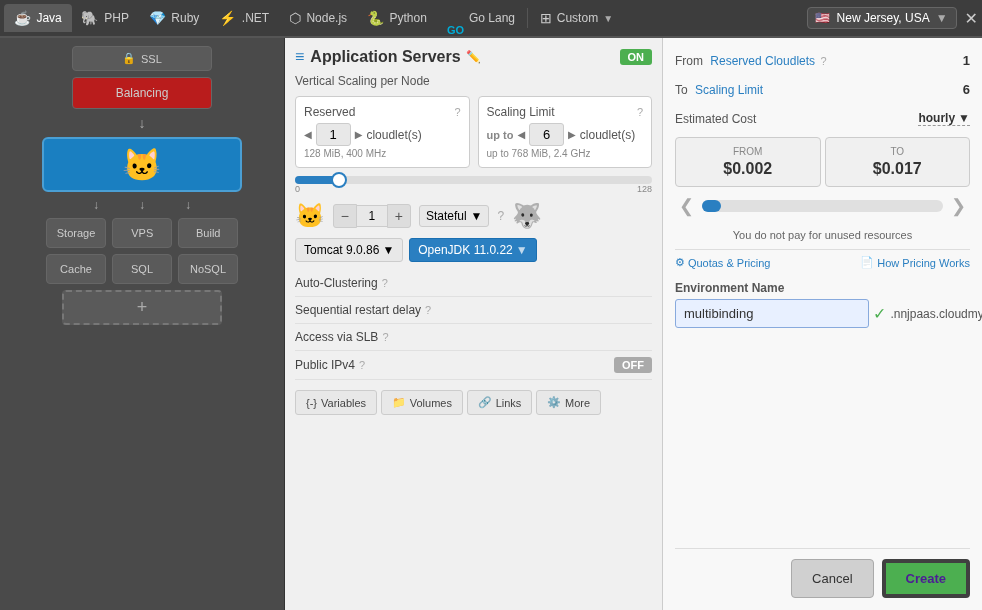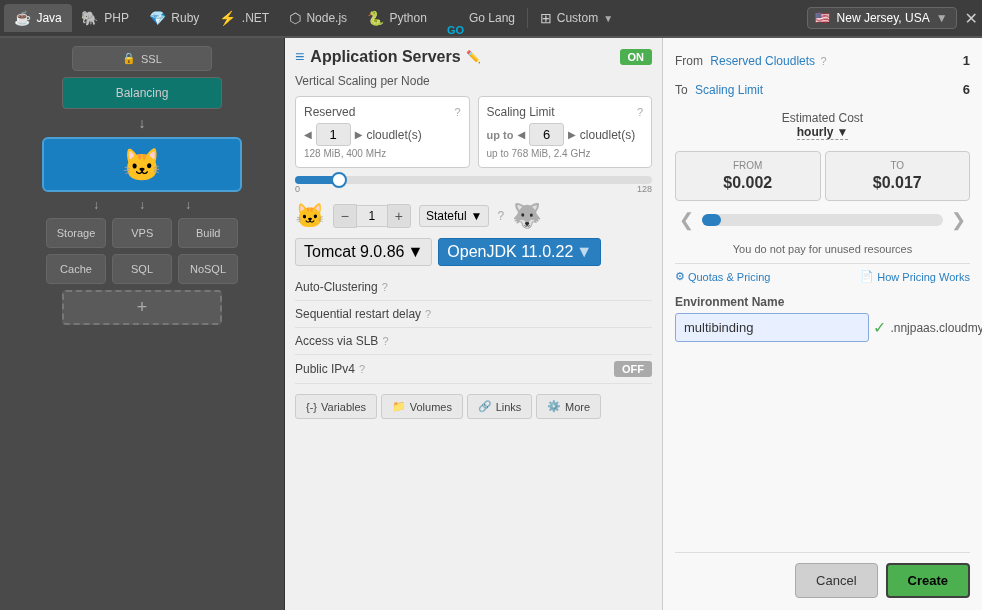--- a/index.html
+++ b/index.html
@@ -31,23 +31,23 @@
       gap: 6px; flex-shrink: 0;
     }
 
     .ssl-btn {
       background: #5a5a5a; border: 1px solid #666; color: #ccc;
       padding: 5px 20px; border-radius: 4px; cursor: pointer; font-size: 11px;
       display: flex; align-items: center; gap: 5px; width: 140px; justify-content: center;
     }
 
     .balancing-btn {
-      background: #0f766e; border: 1px solid #666; color: #ccc;
+      background: #b91c1c; border: 1px solid #666; color: #ccc;
       padding: 8px 20px; border-radius: 4px; cursor: pointer; font-size: 12px;
-      width: 160px; text-align: center;
+      width: 140px; text-align: center;
     }
 
     .arrow-down { color: #aaa; font-size: 14px; }
 
     .tomcat-main {
       background: #1a7fc1; border: 2px solid #4a9fd4; border-radius: 6px;
       width: 200px; height: 55px; display: flex; align-items: center; justify-content: center;
       cursor: pointer;
     }
 
@@ -147,21 +147,21 @@
       font-size: 12px; cursor: pointer; display: flex; align-items: center; gap: 4px;
     }
     .wolf-icon { font-size: 24px; color: #888; }
 
     
     .tomcat-selector {
       display: flex; align-items: center; gap: 6px; margin-bottom: 8px;
     }
     .selector-btn {
       background: #e8e8e8; border: 1px solid #ccc; border-radius: 3px;
-      padding: 4px 8px; font-size: 16px; cursor: pointer; display: flex; align-items: center; gap: 3px;
+      padding: 4px 8px; font-size: 12px; cursor: pointer; display: flex; align-items: center; gap: 3px;
     }
     .selector-btn.blue { background: #2a7fc1; color: white; border-color: #1a6fb1; }
 
     
     .config-row {
       display: flex; align-items: center; justify-content: space-between;
       padding: 6px 0; border-bottom: 1px solid #e0e0e0; font-size: 12px; color: #444;
     }
     .config-label { display: flex; align-items: center; gap: 4px; }
 
@@ -189,21 +189,21 @@
     .container-res-title { font-size: 14px; font-weight: bold; color: #333; margin-bottom: 6px; }
 
     .res-row {
       display: flex; align-items: center; justify-content: space-between;
       font-size: 12px; color: #555; padding: 3px 0;
     }
     .res-val { font-size: 13px; font-weight: bold; color: #333; }
 
     .est-cost-row {
       display: flex; align-items: center; justify-content: space-between;
-      font-size: 12px; color: #555; padding: 3px 0; flex-direction: column;
+      font-size: 12px; color: #555; padding: 3px 0;
     }
     .hourly-selector {
       display: flex; align-items: center; gap: 3px; cursor: pointer;
       color: #333; font-weight: bold; border-bottom: 1px dashed #999;
     }
 
     .price-range {
       display: flex; gap: 4px;
     }
     .price-box {
@@ -242,22 +242,22 @@
       background: #e8f0ff; border: 1px solid #88aadd; border-radius: 3px;
       padding: 6px 8px; font-size: 13px; flex: 1; color: #333;
     }
     .check-icon { color: #4CAF50; font-size: 16px; }
     .domain-suffix { font-size: 12px; color: #555; white-space: nowrap; }
     .cancel-btn {
       background: #d0d0d0; border: 1px solid #aaa; border-radius: 4px;
       padding: 8px 20px; font-size: 13px; cursor: pointer; color: #333;
     }
     .create-btn {
-      background: #4CAF50; border: 2px solid #404040; border-radius: 4px;
-      padding: 8px 20px; font-size: 13px; cursor: pointer; color: #000000; font-weight: bold;
+      background: #4CAF50; border: 4px solid #404040; border-radius: 4px;
+      padding: 8px 20px; font-size: 13px; cursor: pointer; color: #4c1d95; font-weight: bold;
     }
   </style>
 </head>
 <body>
 
 <div style="position: relative; width: 982px; height: 610px; overflow: hidden;">
 
   <div class="tab-bar">
     <div class="tab active">
       <span class="tab-icon">☕</span>

